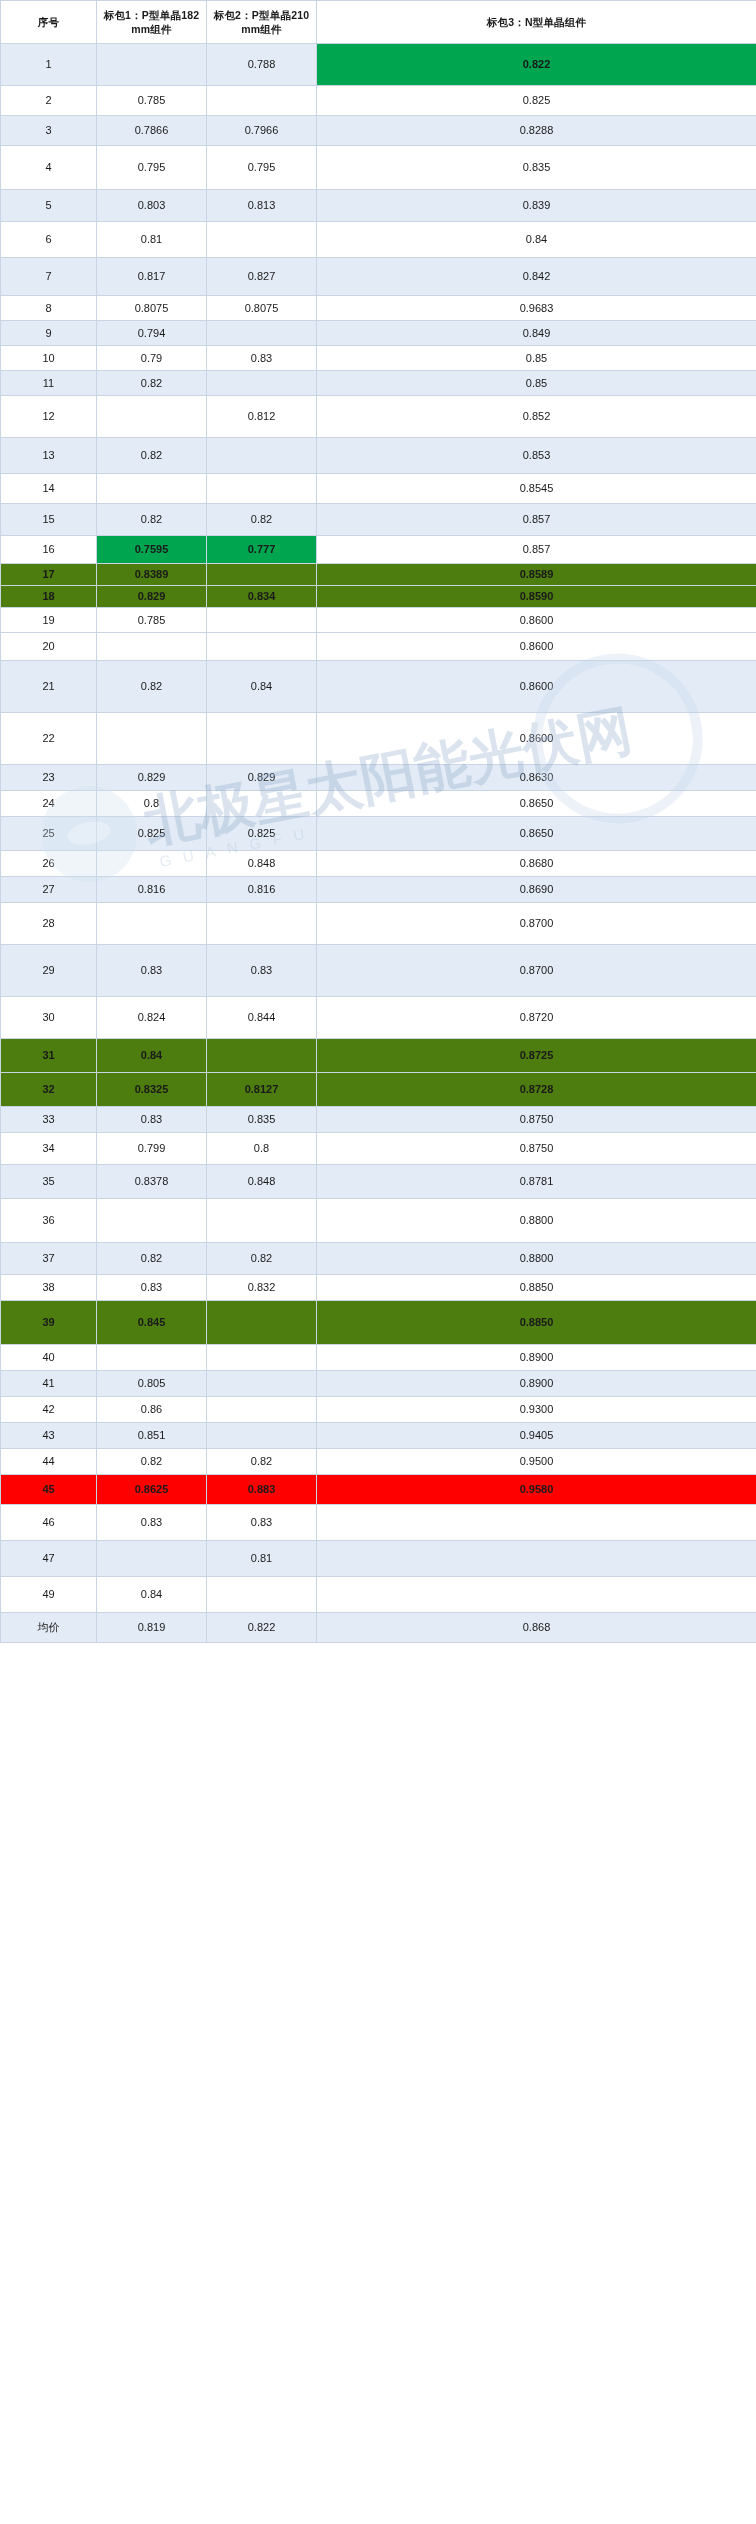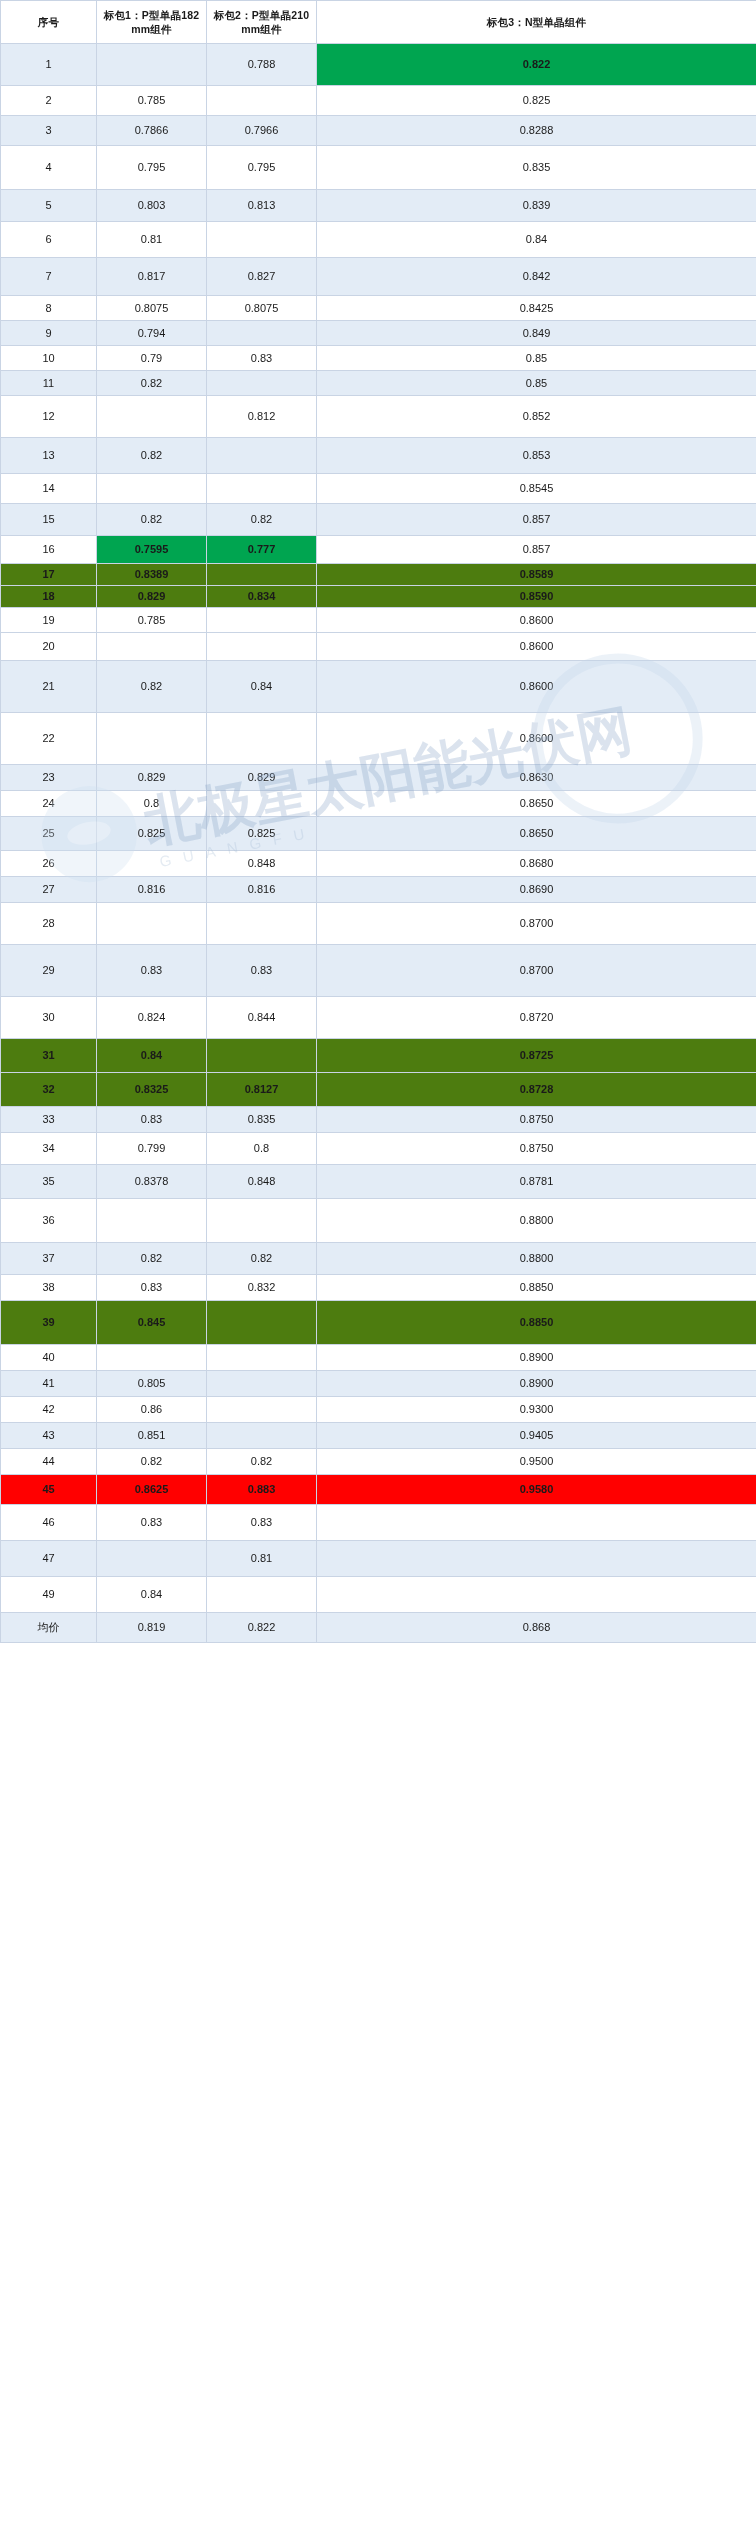--- a/index.html
+++ b/index.html
@@ -183,21 +183,21 @@
         <tr style="height: 38px;">
           <td class="tint">7</td>
           <td class="tint">0.817</td>
           <td class="tint">0.827</td>
           <td class="tint">0.842</td>
         </tr>
         <tr style="height: 25px;">
           <td class="white">8</td>
           <td class="white">0.8075</td>
           <td class="white">0.8075</td>
-          <td class="white">0.8425</td>
+          <td class="white">0.9683</td>
         </tr>
         <tr style="height: 25px;">
           <td class="tint">9</td>
           <td class="tint">0.794</td>
           <td class="tint"></td>
           <td class="tint">0.849</td>
         </tr>
         <tr style="height: 25px;">
           <td class="white">10</td>
           <td class="white">0.79</td>

